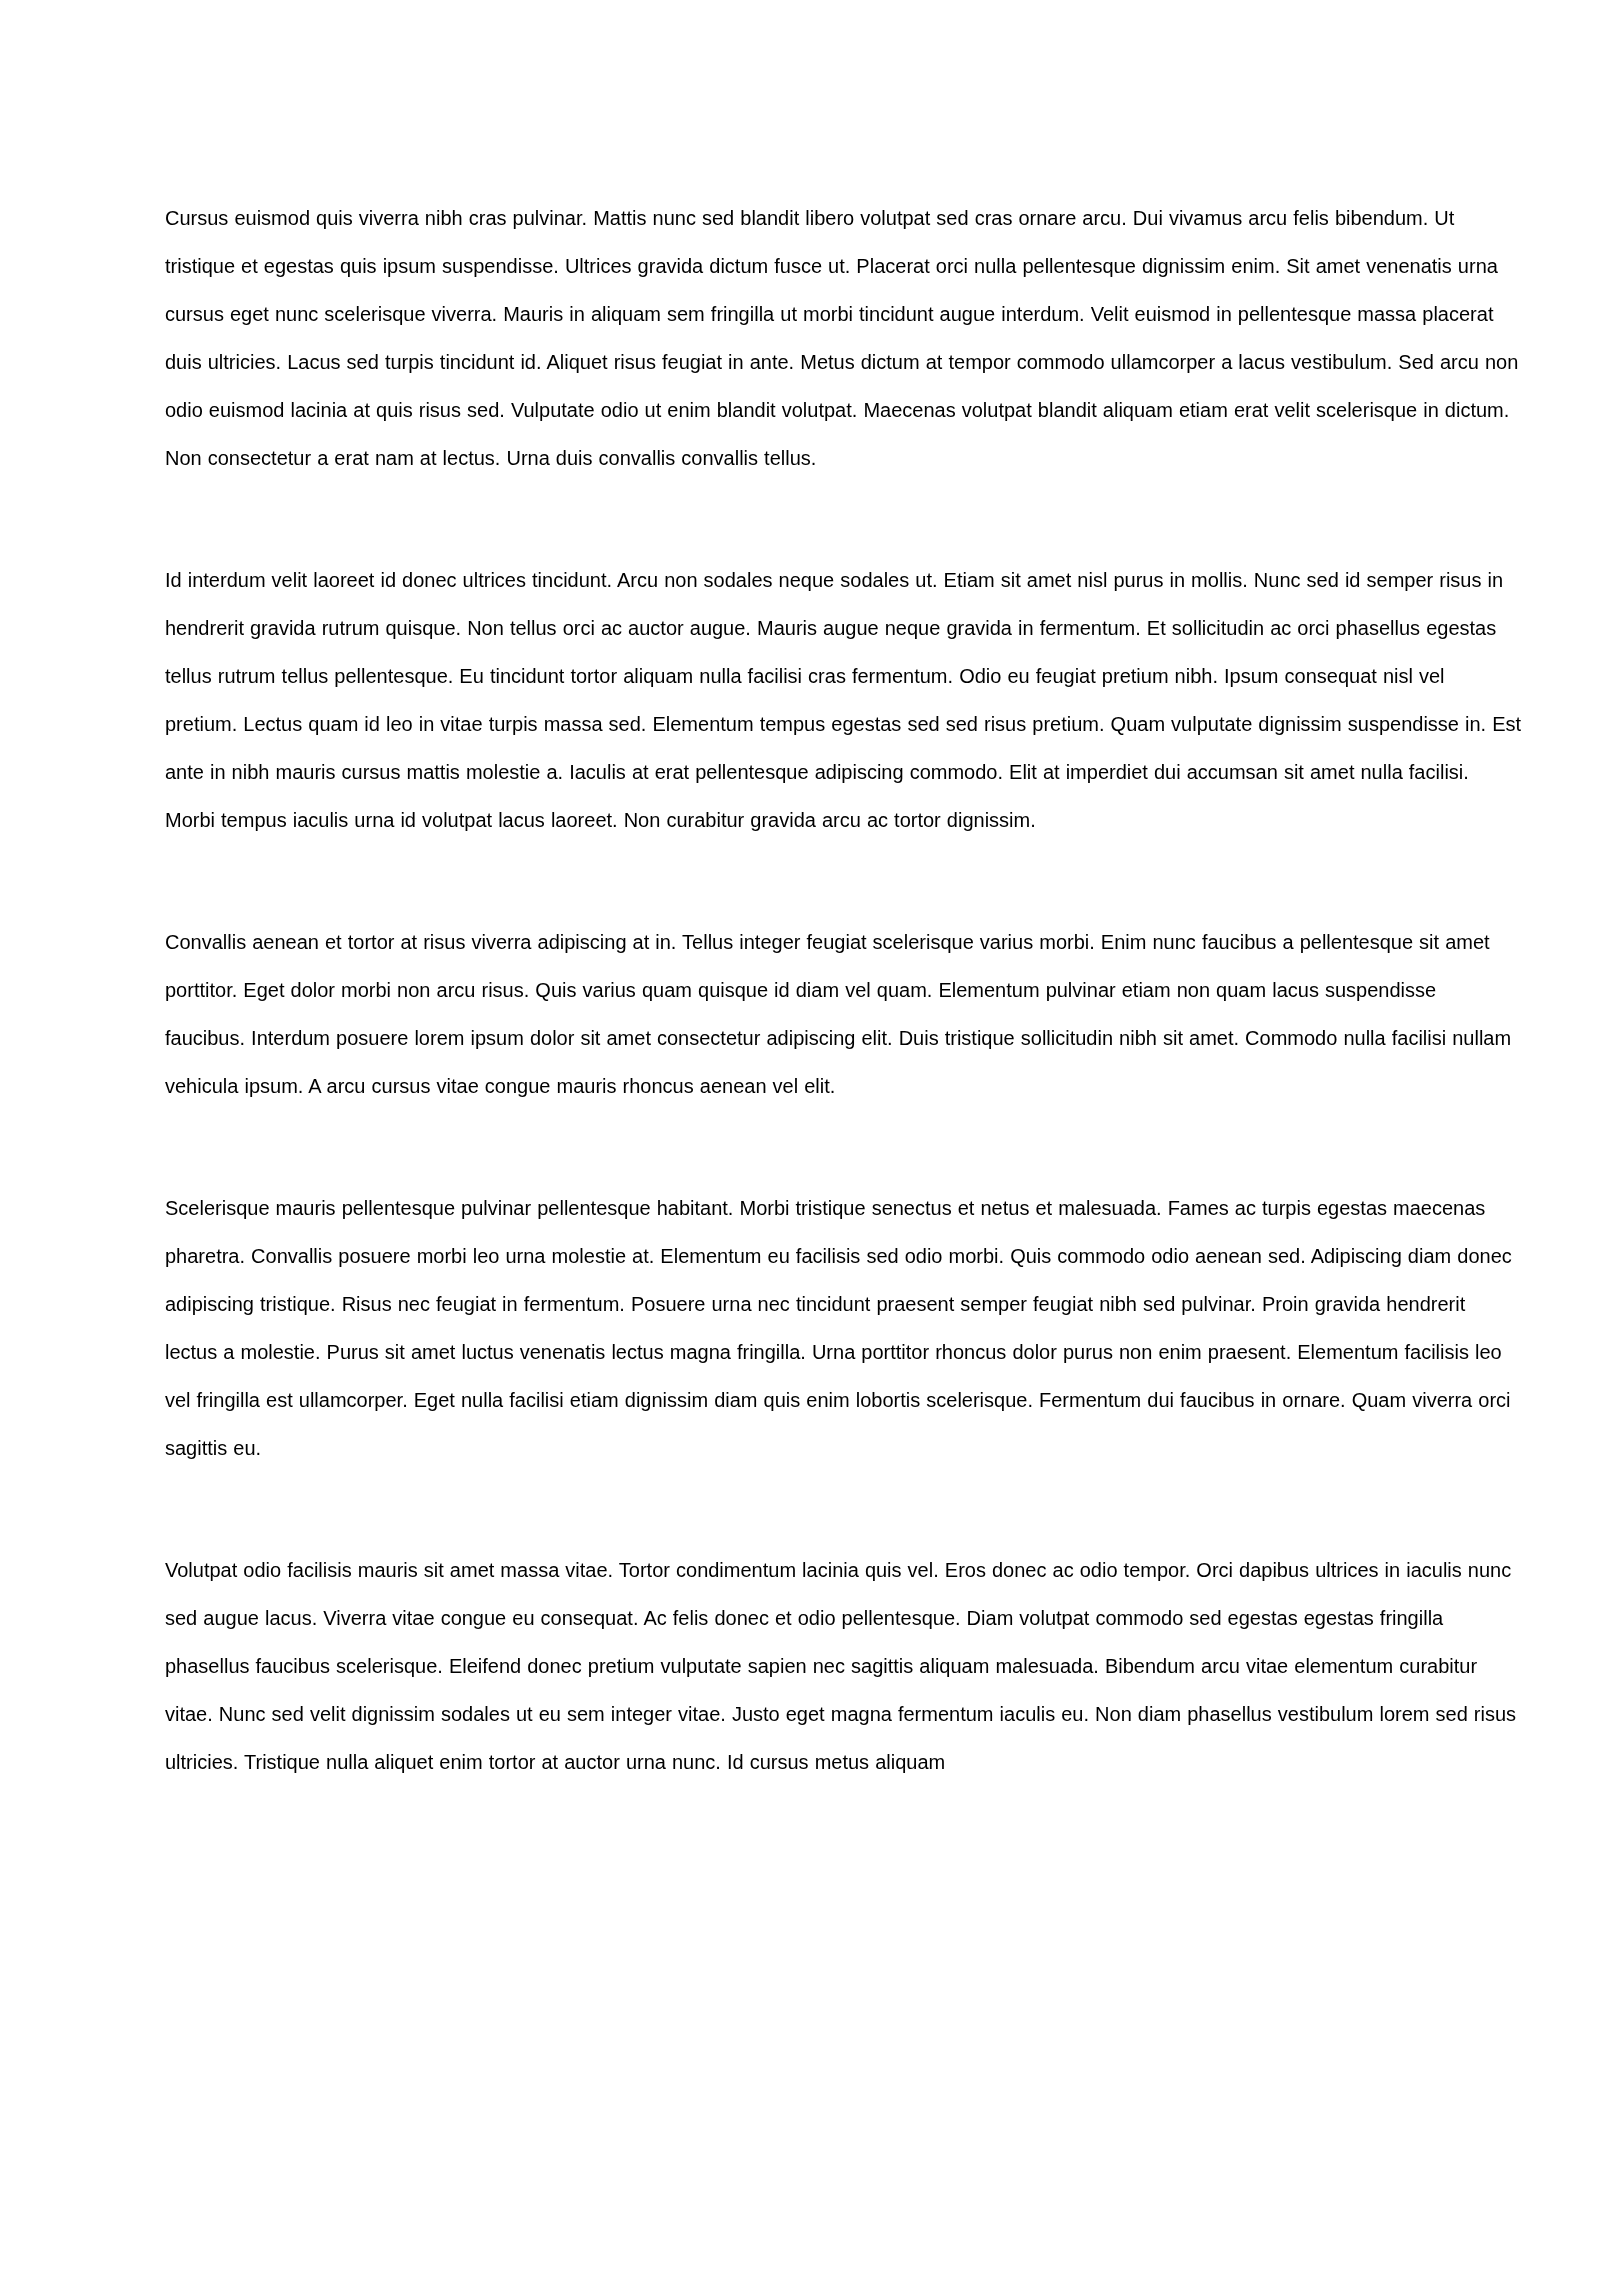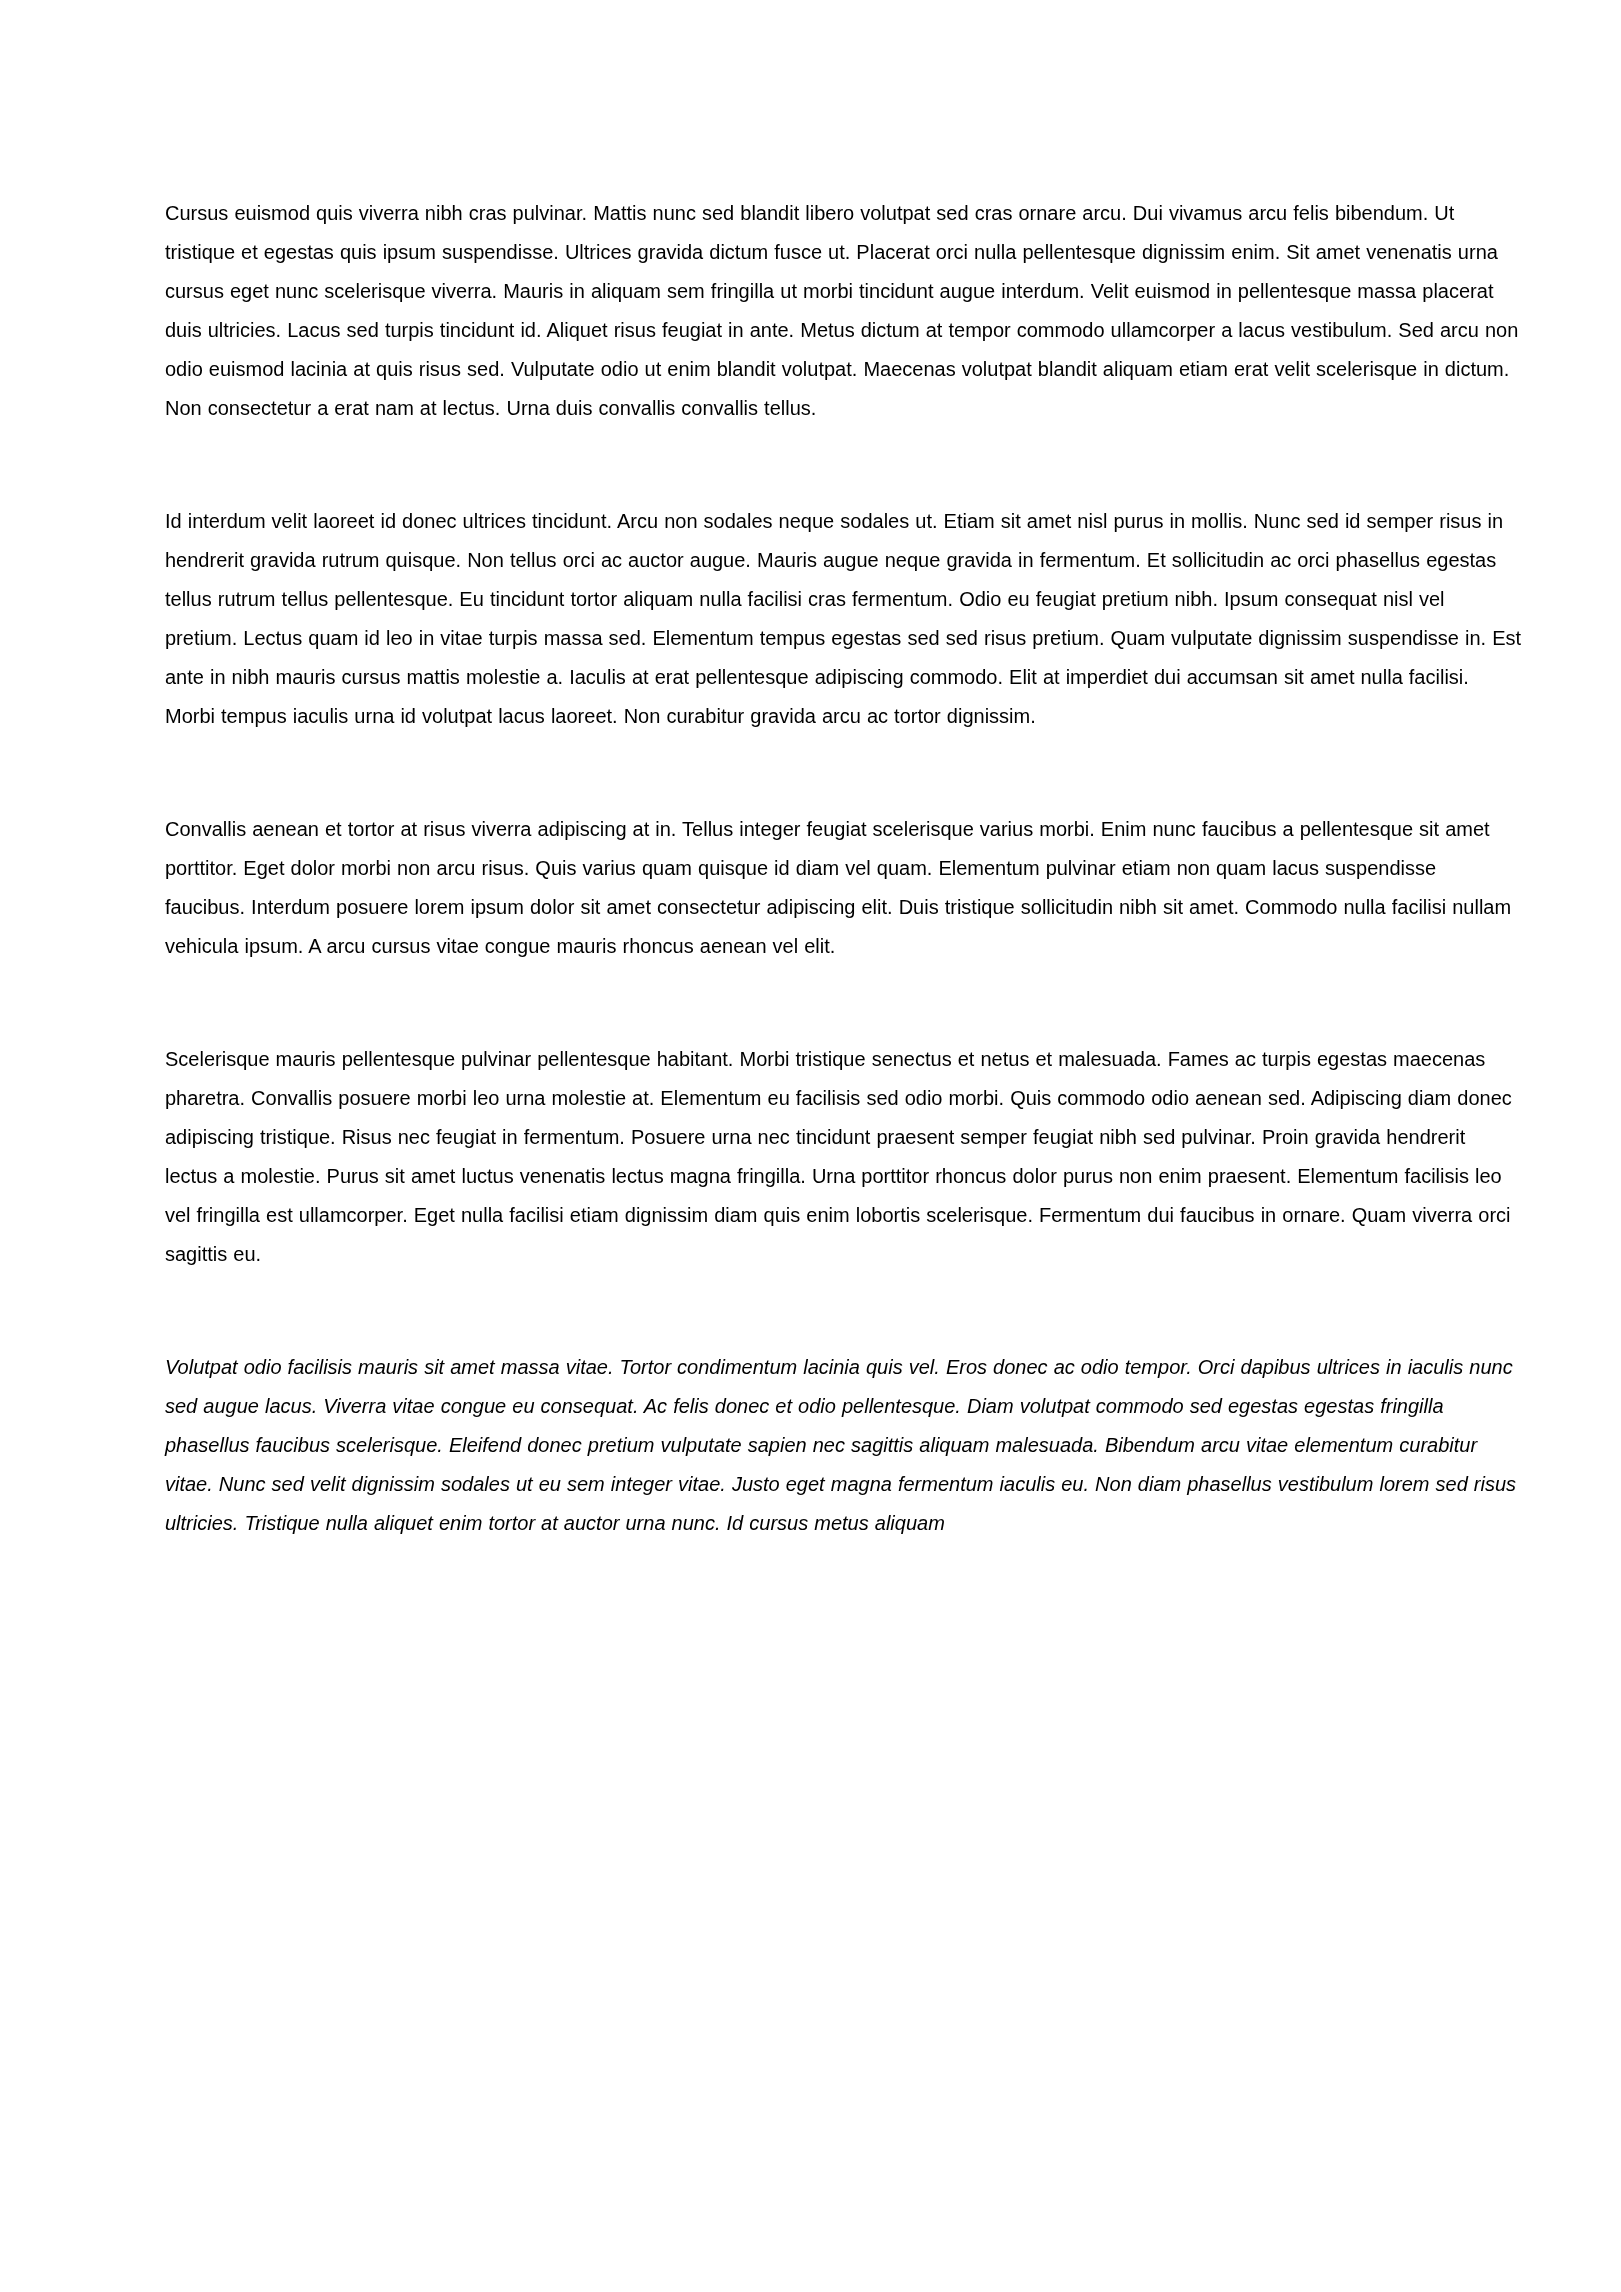--- a/index.html
+++ b/index.html
@@ -15,31 +15,30 @@
     overflow: hidden;
     font-family: "Liberation Sans", sans-serif;
   }
   .text-block {
     position: absolute;
     left: 165px;
     top: 194px;
     width: 1357px;
     color: #000000;
     font-size: 20px;
-    line-height: 39px;
+    line-height: 48px;
     text-align: left;
     word-spacing: 0.5px;
   }
   .text-block p {
     margin: 0 0 74px 0;
     padding: 0;
   }
   .text-block p:last-child {
     margin-bottom: 8px;
-    font-style: italic;
   }
 </style>
 </head>
 <body>
 
 <div class="page">
   <div class="text-block">
     <p>Cursus euismod quis viverra nibh cras pulvinar. Mattis nunc sed blandit libero volutpat sed cras ornare arcu. Dui vivamus arcu felis bibendum. Ut tristique et egestas quis ipsum suspendisse. Ultrices gravida dictum fusce ut. Placerat orci nulla pellentesque dignissim enim. Sit amet venenatis urna cursus eget nunc scelerisque viverra. Mauris in aliquam sem fringilla ut morbi tincidunt augue interdum. Velit euismod in pellentesque massa placerat duis ultricies. Lacus sed turpis tincidunt id. Aliquet risus feugiat in ante. Metus dictum at tempor commodo ullamcorper a lacus vestibulum. Sed arcu non odio euismod lacinia at quis risus sed. Vulputate odio ut enim blandit volutpat. Maecenas volutpat blandit aliquam etiam erat velit scelerisque in dictum. Non consectetur a erat nam at lectus. Urna duis convallis convallis tellus.</p>
     <p>Id interdum velit laoreet id donec ultrices tincidunt. Arcu non sodales neque sodales ut. Etiam sit amet nisl purus in mollis. Nunc sed id semper risus in hendrerit gravida rutrum quisque. Non tellus orci ac auctor augue. Mauris augue neque gravida in fermentum. Et sollicitudin ac orci phasellus egestas tellus rutrum tellus pellentesque. Eu tincidunt tortor aliquam nulla facilisi cras fermentum. Odio eu feugiat pretium nibh. Ipsum consequat nisl vel pretium. Lectus quam id leo in vitae turpis massa sed. Elementum tempus egestas sed sed risus pretium. Quam vulputate dignissim suspendisse in. Est ante in nibh mauris cursus mattis molestie a. Iaculis at erat pellentesque adipiscing commodo. Elit at imperdiet dui accumsan sit amet nulla facilisi. Morbi tempus iaculis urna id volutpat lacus laoreet. Non curabitur gravida arcu ac tortor dignissim.</p>
     <p>Convallis aenean et tortor at risus viverra adipiscing at in. Tellus integer feugiat scelerisque varius morbi. Enim nunc faucibus a pellentesque sit amet porttitor. Eget dolor morbi non arcu risus. Quis varius quam quisque id diam vel quam. Elementum pulvinar etiam non quam lacus suspendisse faucibus. Interdum posuere lorem ipsum dolor sit amet consectetur adipiscing elit. Duis tristique sollicitudin nibh sit amet. Commodo nulla facilisi nullam vehicula ipsum. A arcu cursus vitae congue mauris rhoncus aenean vel elit.</p>

